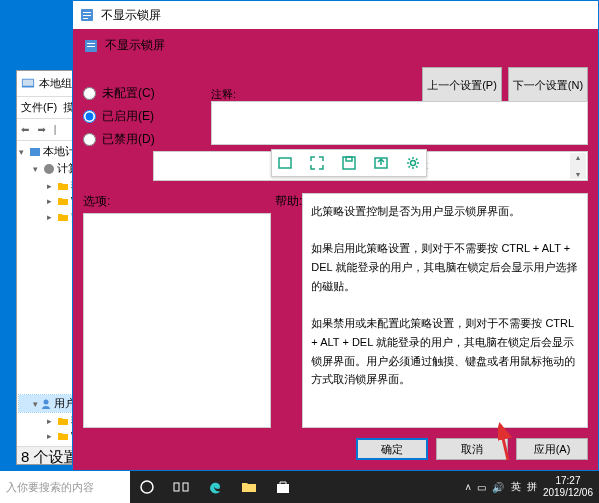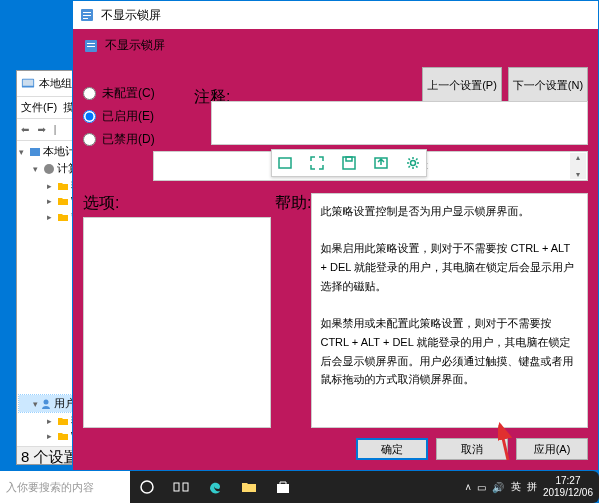--- a/index.html
+++ b/index.html
@@ -39,32 +39,32 @@
 .platform-scroll { position: absolute; right: 1px; top: 1px; bottom: 1px; width: 16px; background: #f0f0f0; display: flex; flex-direction: column; justify-content: space-between; align-items: center; font-size: 8px; color: #666; }
 
 
 .float-tb { position: absolute; left: 198px; top: 120px; background: #fff; border: 1px solid #ccc; padding: 4px; display: flex; gap: 14px; box-shadow: 0 1px 3px rgba(0,0,0,.2); }
 .float-tb .ico { width: 18px; height: 18px; display: flex; align-items: center; justify-content: center; cursor: pointer; }
 .float-tb svg { stroke: #1ba784; fill: none; stroke-width: 1.5; }
 
 .panels { position: absolute; left: 10px; top: 164px; right: 10px; bottom: 42px; display: flex; gap: 4px; }
 .panel-left { width: 188px; display: flex; flex-direction: column; }
 .panel-right { flex: 1; display: flex; flex-direction: row; }
-.panel-label { font-size: 16px; margin-bottom: 3px; }
+.panel-label { font-size: 12px; margin-bottom: 3px; }
 .panel-box { flex: 1; background: #fff; border: 1px solid #ccc; padding: 8px; font-size: 11px; line-height: 1.7; overflow: hidden; }
 
 .dialog-buttons { position: absolute; right: 10px; bottom: 10px; display: flex; gap: 8px; margin-top: 32px; }
 .dialog-buttons button { width: 72px; height: 22px; font-size: 11px; background: #e1e1e1; border: 1px solid #adadad; cursor: pointer; }
 .dialog-buttons button.focus { border: 1px solid #0078d7; box-shadow: inset 0 0 0 1px #0078d7; }
 
 
 .arrow { position: absolute; left: 425px; bottom: 5px; pointer-events: none; }
 
 
-.taskbar { position: absolute; left: 0; right: 0; bottom: 0; height: 32px; background: #222; display: flex; align-items: center; color: #fff; font-size: 11px; border-radius: 6px; }
+.taskbar { position: absolute; left: 0; right: 0; bottom: 0; height: 32px; background: #222; display: flex; align-items: center; color: #fff; font-size: 11px; }
 .search-box { width: 130px; height: 100%; background: #fff; color: #999; display: flex; align-items: center; padding: 0 6px; font-size: 11px; }
 .tb-icons { display: flex; align-items: center; height: 100%; }
 .tb-ico { width: 34px; height: 100%; display: flex; align-items: center; justify-content: center; cursor: pointer; }
 .tb-right { margin-left: auto; display: flex; align-items: center; gap: 6px; padding-right: 6px; font-size: 10px; }
 .clock { text-align: center; line-height: 1.2; }
 </style>
 </head>
 <body>
 
 <div class="back-window">
@@ -181,21 +181,21 @@
         </div>
       <div class="radio-row">
           <input type="radio" name="st" checked="" style="">
           <span>已启用(E)</span>
         </div>
       <div class="radio-row">
           <input type="radio" name="st" style="">
           <span>已禁用(D)</span>
         </div>
     </div>
-    <div style="position:absolute; left:121px; top:58px; font-size:16px">注释:</div>
+    <div style="position:absolute; left:138px; top:58px; font-size:11px">注释:</div>
     <div class="comment-box"></div>
 
     <div class="platform-row">
       <div class="platform-box">
         <span style="margin-left:150px">Windows RT 及以上版本</span>
         <div class="platform-scroll">
             <span>▴</span>
             <span>▾</span>
           </div>
       </div>

